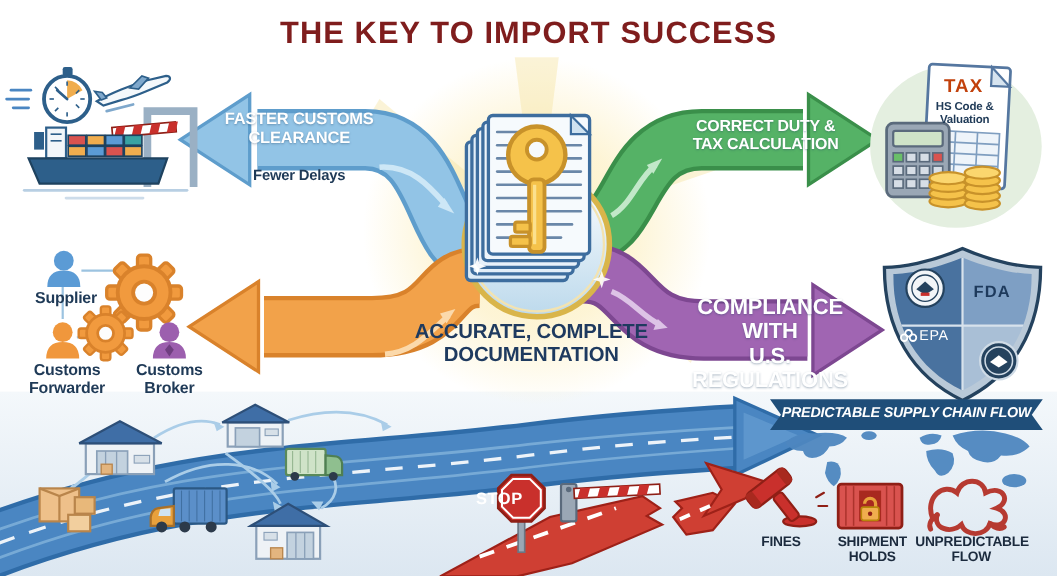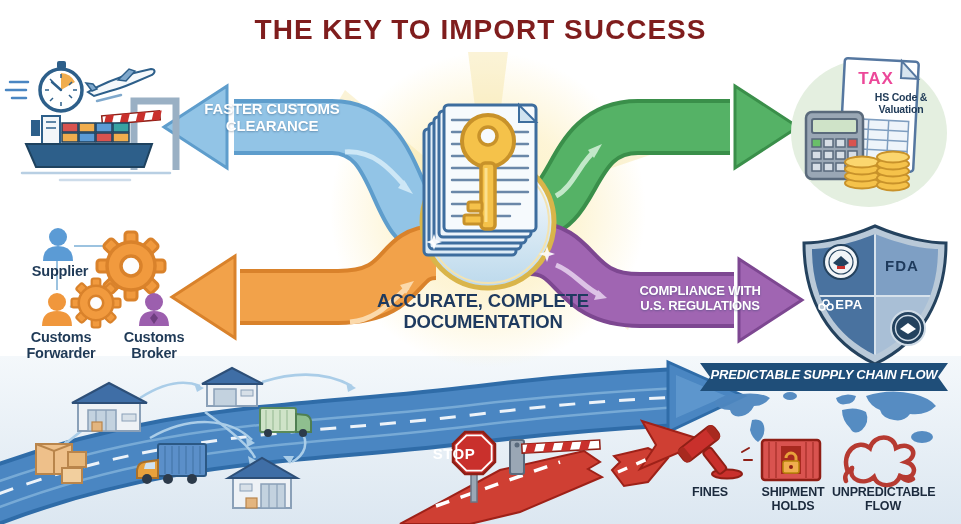--- a/index.html
+++ b/index.html
@@ -10,29 +10,29 @@
         background:linear-gradient(#f4f8fb,#dce7f1);}
   .ol{position:absolute;text-align:center;line-height:1.12;}
   .pre{white-space:pre-line;}
   .w{color:#ffffff;font-weight:700;text-shadow:0 1px 2px rgba(25,60,95,.38);letter-spacing:-.2px;}
   .navy{color:#1f3a57;font-weight:700;letter-spacing:-.2px;}
   .title{left:0;top:14px;width:961px;font-size:28px;font-weight:800;color:#7f1d1d;letter-spacing:1px;}
   .lbl-faster{left:188px;top:101px;width:168px;font-size:15px;}
   .lbl-fewer{left:188px;top:152px;width:168px;font-size:13.5px;}
   .lbl-duty{left:612px;top:107px;width:168px;font-size:14.5px;}
   .lbl-smooth{left:196px;top:281px;width:172px;font-size:15px;}
-  .lbl-comp{left:616px;top:284px;width:168px;font-size:13px;text-align:center;}
+  .lbl-comp{left:616px;top:268px;width:168px;font-size:20px;text-align:center;}
   .lbl-center{left:376px;top:291px;width:214px;font-size:18.5px;font-weight:800;color:#1e3a5f;letter-spacing:-.2px;}
   .lbl-supplier{left:18px;top:263px;width:84px;font-size:14.5px;}
   .lbl-freight{left:12px;top:329px;width:98px;font-size:14.5px;}
   .lbl-broker{left:106px;top:329px;width:96px;font-size:14.5px;}
-  .lbl-tax{left:850px;top:69px;width:52px;font-size:17px;font-weight:800;color:#ec4899;letter-spacing:1px;}
-  .lbl-hs{left:842px;top:92px;width:70px;font-size:10.5px;padding-left:24px;}
+  .lbl-tax{left:850px;top:69px;width:52px;font-size:17px;font-weight:800;color:#c2410c;letter-spacing:1px;}
+  .lbl-hs{left:842px;top:92px;width:70px;font-size:10.5px;}
   .lbl-fda{left:878px;top:258px;width:48px;font-size:15px;font-weight:800;color:#1e3a5c;letter-spacing:1px;}
-  .lbl-epa{left:820px;top:298px;width:58px;font-size:13px;font-weight:700;color:#fff;letter-spacing:.5px;}
+  .lbl-epa{left:820px;top:298px;width:58px;font-size:13px;font-weight:400;color:#fff;letter-spacing:.5px;}
   .lbl-banner{left:702px;top:368px;width:244px;font-size:13px;color:#fff;font-weight:700;letter-spacing:-.2px;font-style:italic;}
   .lbl-stop{left:432px;top:446px;width:44px;font-size:15px;color:#fff;font-weight:800;letter-spacing:.5px;}
   .risk{font-size:12.5px;color:#1b2a3d;font-weight:800;letter-spacing:-.2px;}
   .lbl-fines{left:678px;top:485px;width:64px;}
   .lbl-holds{left:754px;top:485px;width:78px;}
   .lbl-unpred{left:832px;top:485px;width:102px;}
 </style>
 </head>
 <body>
 
@@ -474,20 +474,23 @@
         <path d="M852 468 C846 472 844 477 846 481"></path>
         <path d="M900 476 C904 480 909 482 913 479"></path>
       </g>
     </g>
   </svg>
 
   <div class="ol title">THE KEY TO IMPORT SUCCESS</div>
 
   <div class="ol w pre lbl-faster">FASTER CUSTOMS
 CLEARANCE</div>
+  <div class="ol navy lbl-fewer">Fewer Delays</div>
+  <div class="ol w pre lbl-duty">CORRECT DUTY &amp;
+TAX CALCULATION</div>
   <div class="ol w pre lbl-comp">COMPLIANCE WITH
 U.S. REGULATIONS</div>
 
   <div class="ol pre lbl-center">ACCURATE, COMPLETE
 DOCUMENTATION</div>
 
   <div class="ol navy lbl-supplier">Supplier</div>
   <div class="ol navy pre lbl-freight">Customs
 Forwarder</div>
   <div class="ol navy pre lbl-broker">Customs

